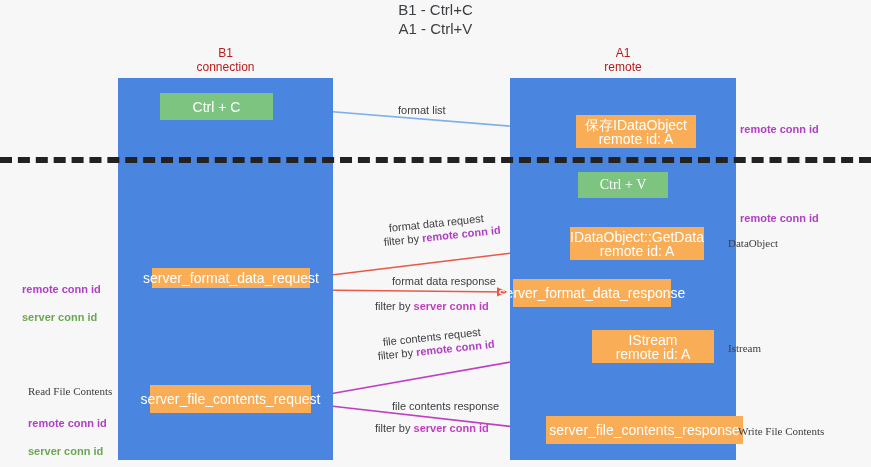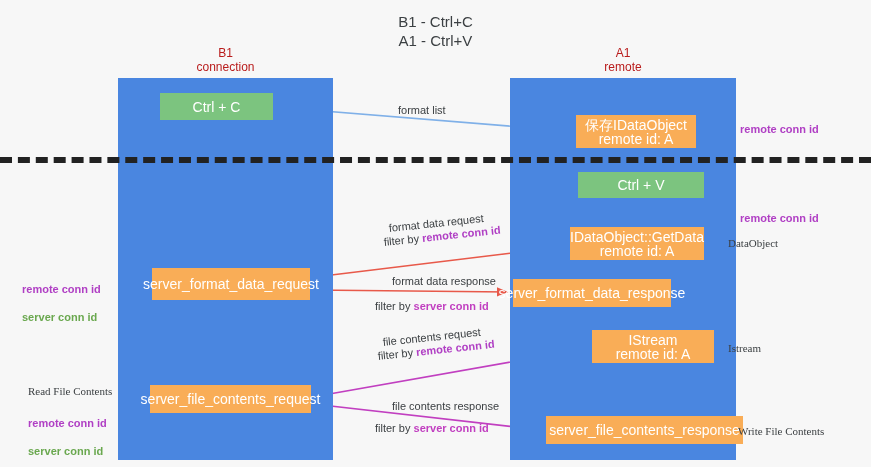--- a/index.html
+++ b/index.html
@@ -18,21 +18,21 @@
   #canvas {
     position: absolute;
     inset: 0;
     width: 871px;
     height: 467px;
   }
   .abs { position: absolute; }
 
   
   #title {
-    top: 12px; left: 0; width: 871px;
+    top: 0; left: 0; width: 871px;
     text-align: center;
     font-size: 15px;
     line-height: 19px;
     color: #3c4043;
     white-space: pre;
   }
 
   
   .col-head {
     text-align: center;
@@ -71,23 +71,23 @@
     color: #ffffff;
     font-size: 14px;
     line-height: 14px;
     white-space: pre-line;
   }
   .node.green { background: #7cc47f; }
   .node.orange { background: #f9ad57; }
 
   #n-ctrlc   { top: 93px;  left: 160px; width: 113px; height: 27px; }
   #n-save    { top: 115px; left: 576px; width: 120px; height: 33px; }
-  #n-ctrlv   { top: 172px; left: 578px; width: 126px; height: 26px; }
+  #n-ctrlv   { top: 172px; left: 578px; width: 90px; height: 26px; font-family: Liberation Serif, serif; }
   #n-getdata { top: 227px; left: 570px; width: 134px; height: 33px; }
-  #n-sfdreq  { top: 268px; left: 152px; width: 158px; height: 32px; text-align: center; }
+  #n-sfdreq  { top: 268px; left: 152px; width: 158px; height: 20px; text-align: center; }
   #n-sfdresp { top: 279px; left: 513px; width: 158px; height: 28px; }
   #n-istream { top: 330px; left: 592px; width: 122px; height: 33px; }
   #n-sfcreq  { top: 385px; left: 150px; width: 161px; height: 28px; }
   #n-sfcresp { top: 416px; left: 546px; width: 197px; height: 28px; }
 
   
   .ann {
     font-size: 11px;
     line-height: 14px;
     white-space: pre-line;

